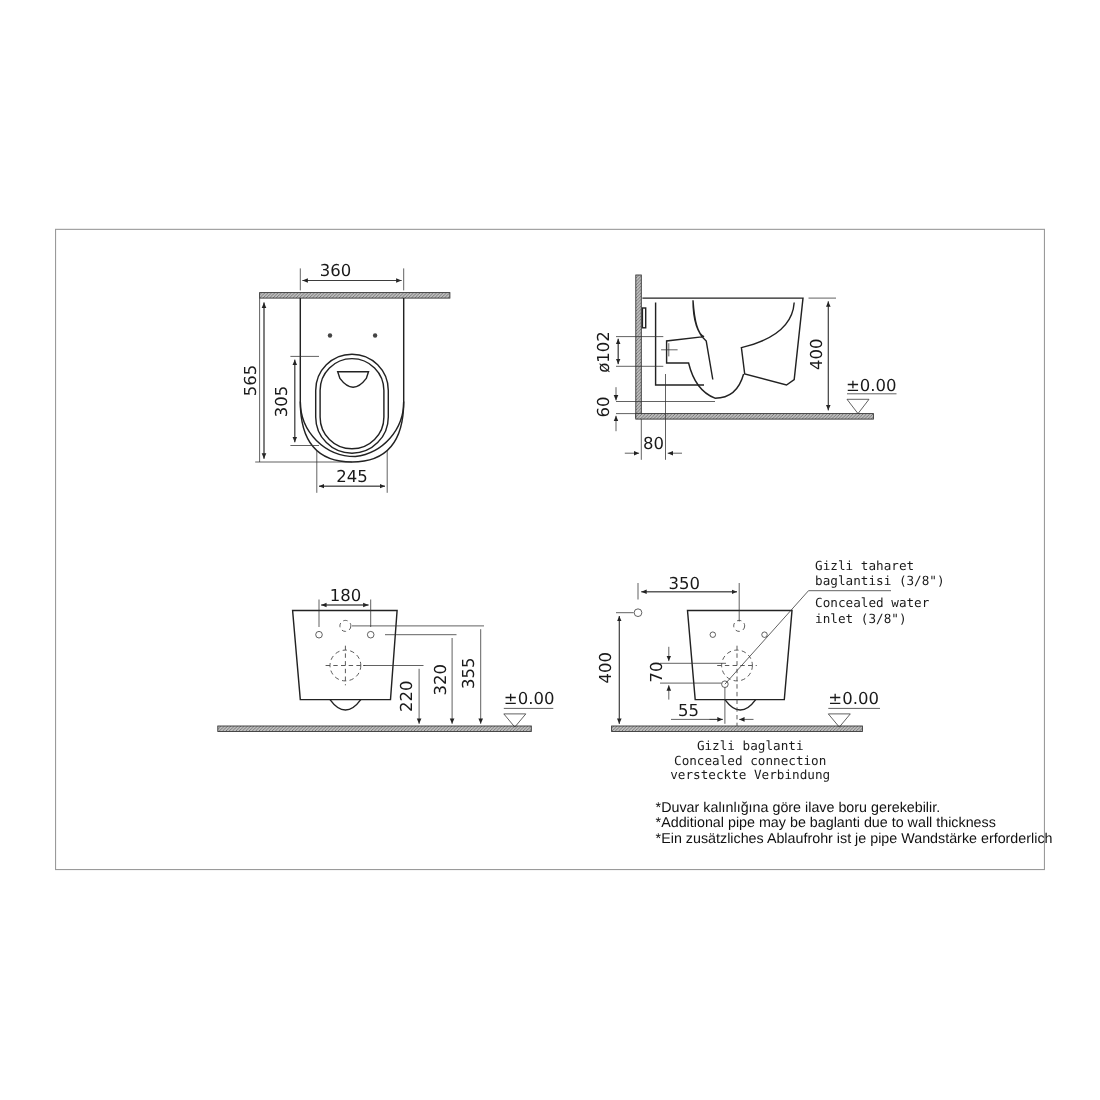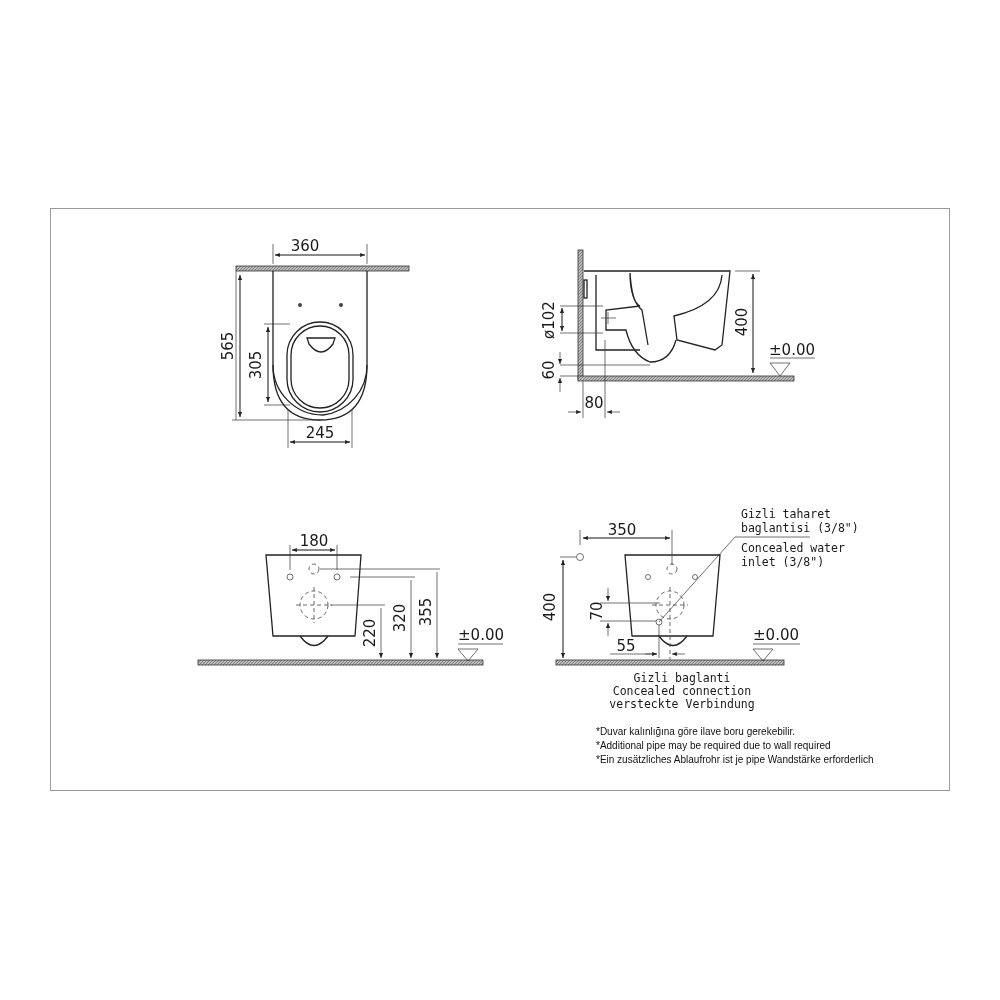--- a/index.html
+++ b/index.html
@@ -1,21 +1,21 @@
 <!DOCTYPE html>
 <html><head>
 <meta charset="utf-8">
 <style>
   html, body { margin:0; padding:0; background:#ffffff; }
   body { width:1000px; height:1000px; position:relative; overflow:hidden; font-family:"DejaVu Sans", sans-serif; }
   #frame { position:absolute; left:50px; top:208px; width:900px; height:583px; border:1px solid #9a9a9a; box-sizing:border-box; }
   svg { position:absolute; left:0; top:0; }
   .dim { font-family:"DejaVu Sans", sans-serif; font-size:15px; fill:#1a1a1a; }
   .lbl { font-family:"DejaVu Sans Mono", monospace; font-size:11.5px; fill:#1a1a1a; }
-  .note { position:absolute; left:596px; font-family:"Liberation Sans", sans-serif; font-size:10px; color:#111; white-space:nowrap;text-align:center; }
+  .note { position:absolute; left:596px; font-family:"Liberation Sans", sans-serif; font-size:13px; color:#111; white-space:nowrap;text-align:center; }
   .ln { stroke:#222; stroke-width:1.3; fill:none; }
   .thin { stroke:#333; stroke-width:0.7; fill:none; }
   .dash { stroke:#444; stroke-width:0.8; fill:none; stroke-dasharray:4 3; }
 </style>
 </head>
 <body>
 
 <div id="frame"></div>
 
 <svg width="1000" height="1000" viewBox="0 0 1000 1000">
@@ -141,14 +141,14 @@
     <text class="lbl" x="741" y="532">baglantisi (3/8")</text>
     <text class="lbl" x="741" y="552">Concealed water</text>
     <text class="lbl" x="741" y="566">inlet (3/8")</text>
     <text class="lbl" x="682" y="682" text-anchor="middle">Gizli baglanti</text>
     <text class="lbl" x="682" y="695" text-anchor="middle">Concealed connection</text>
     <text class="lbl" x="682" y="708" text-anchor="middle">versteckte Verbindung</text>
   </g>
 </svg>
 
 <div class="note" style="top:726px">*Duvar kalınlığına göre ilave boru gerekebilir.</div>
-<div class="note" style="top:740px">*Additional pipe may be required due to wall required</div>
+<div class="note" style="top:740px">*Additional pipe may be baglanti due to wall thickness</div>
 <div class="note" style="top:754px">*Ein zusätzliches Ablaufrohr ist je pipe Wandstärke erforderlich</div>
 
 </body></html>

